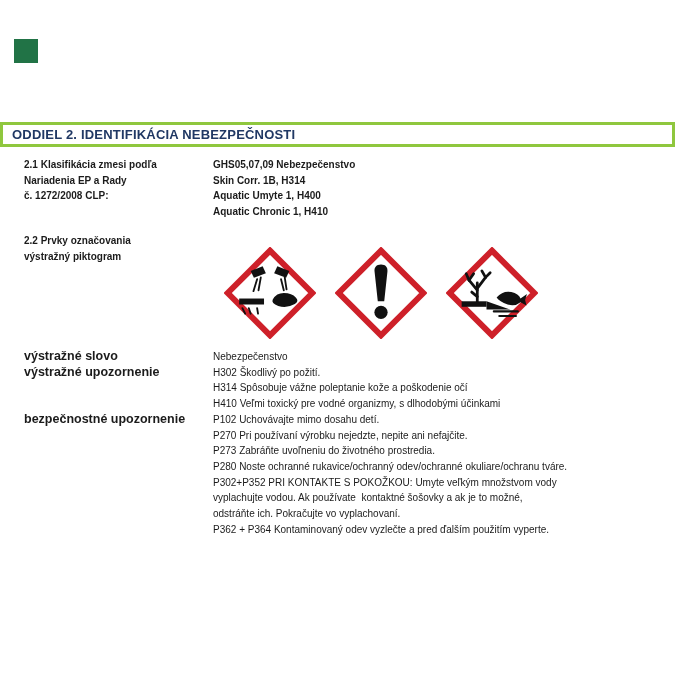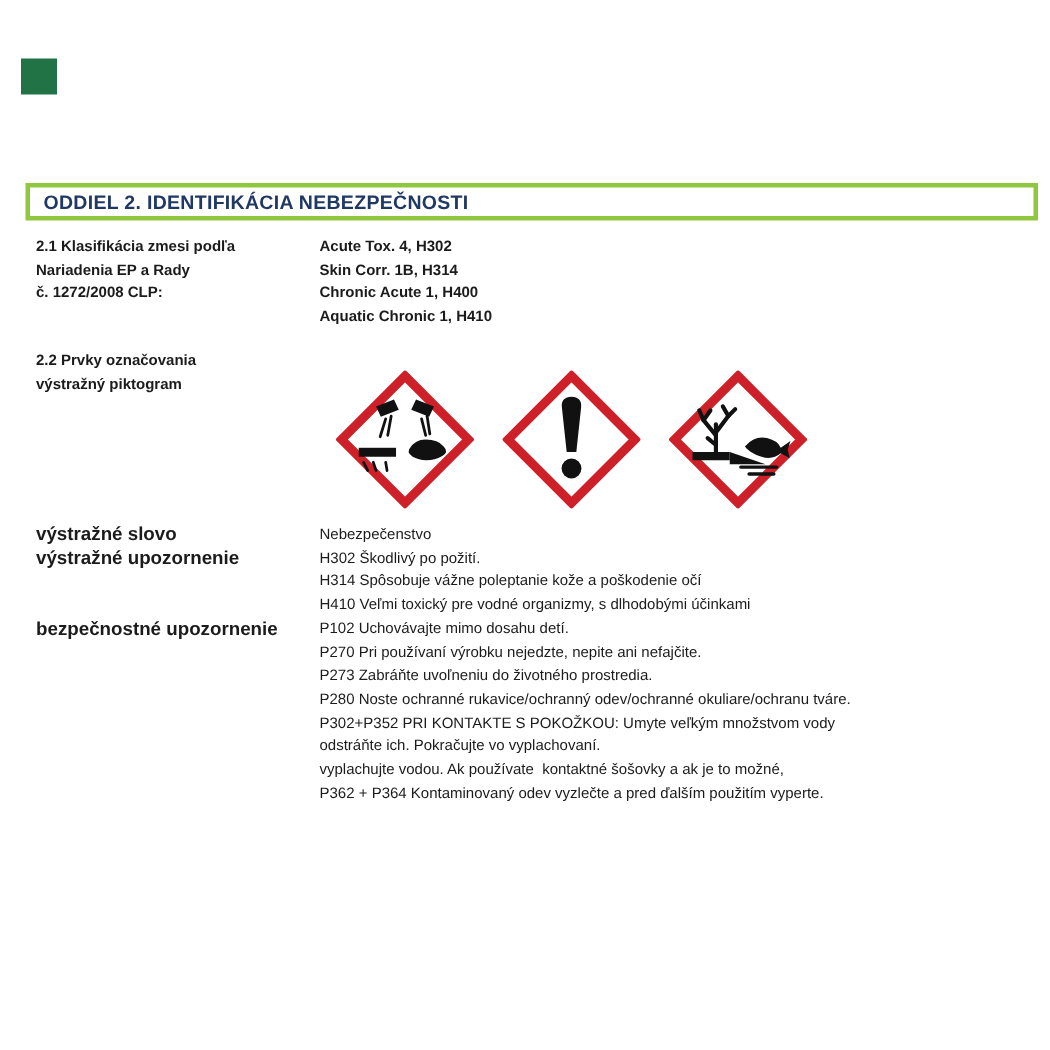--- a/index.html
+++ b/index.html
@@ -2,21 +2,21 @@
 <html><head>
 <meta charset="utf-8">
 <style>
   html,body{margin:0;padding:0;background:#ffffff;}
   .page{
     position:relative;width:700px;height:700px;background:#ffffff;overflow:hidden;
     font-family:"Liberation Sans","DejaVu Sans",sans-serif;color:#1b1b1b;
   }
   .corner-mark{position:absolute;left:14px;top:39px;width:24px;height:24px;background:#217346;}
   .section-header{
-    position:absolute;left:17px;top:122px;width:660px;height:19px;
+    position:absolute;left:0;top:122px;width:660px;height:19px;
     border:3px solid #8fc73e;background:#ffffff;
     display:flex;align-items:center;padding-left:9px;
   }
   .section-header .title{font-size:13px;font-weight:bold;color:#203864;letter-spacing:.2px;white-space:pre;}
   .col-left{position:absolute;left:24px;}
   .col-right{position:absolute;left:213px;}
   .tline{font-size:10px;line-height:15.7px;white-space:pre;}
   .b{font-weight:bold;}
   .classification{top:157px;}
   .labelling-head{top:233px;}
@@ -40,23 +40,23 @@
   <div class="section-header">
     <span class="title">ODDIEL 2. IDENTIFIKÁCIA NEBEZPEČNOSTI</span>
   </div>
 
   <div class="col-left classification">
     <div class="tline b">2.1 Klasifikácia zmesi podľa</div>
     <div class="tline b">Nariadenia EP a Rady</div>
     <div class="tline b">č. 1272/2008 CLP:</div>
   </div>
   <div class="col-right classification">
-    <div class="tline b">Acute Tox. 4, H302</div>
+    <div class="tline b">GHS05,07,09 Nebezpečenstvo</div>
     <div class="tline b">Skin Corr. 1B, H314</div>
-    <div class="tline b">Chronic Acute 1, H400</div>
+    <div class="tline b">Aquatic Umyte 1, H400</div>
     <div class="tline b">Aquatic Chronic 1, H410</div>
   </div>
 
   <div class="col-left labelling-head">
     <div class="tline b">2.2 Prvky označovania</div>
     <div class="tline b">výstražný piktogram</div>
   </div>
 
   <div class="pictos">
     <svg class="picto" viewBox="0 0 100 100">
@@ -115,19 +115,19 @@
     <div class="stmt-lines">
       <div class="tline">Nebezpečenstvo</div>
       <div class="tline">H302 Škodlivý po požití.</div>
       <div class="tline">H314 Spôsobuje vážne poleptanie kože a poškodenie očí</div>
       <div class="tline">H410 Veľmi toxický pre vodné organizmy, s dlhodobými účinkami</div>
       <div class="tline">P102 Uchovávajte mimo dosahu detí.</div>
       <div class="tline">P270 Pri používaní výrobku nejedzte, nepite ani nefajčite.</div>
       <div class="tline">P273 Zabráňte uvoľneniu do životného prostredia.</div>
       <div class="tline">P280 Noste ochranné rukavice/ochranný odev/ochranné okuliare/ochranu tváre.</div>
       <div class="tline">P302+P352 PRI KONTAKTE S POKOŽKOU: Umyte veľkým množstvom vody</div>
+      <div class="tline">vyplachujte vodou. Ak používate  kontaktné šošovky a ak je to možné,</div>
       <div class="tline">odstráňte ich. Pokračujte vo vyplachovaní.</div>
-      <div class="tline">vyplachujte vodou. Ak používate  kontaktné šošovky a ak je to možné,</div>
       <div class="tline">P362 + P364 Kontaminovaný odev vyzlečte a pred ďalším použitím vyperte.</div>
     </div>
   </div>
 
 </div>
 
 </body></html>

